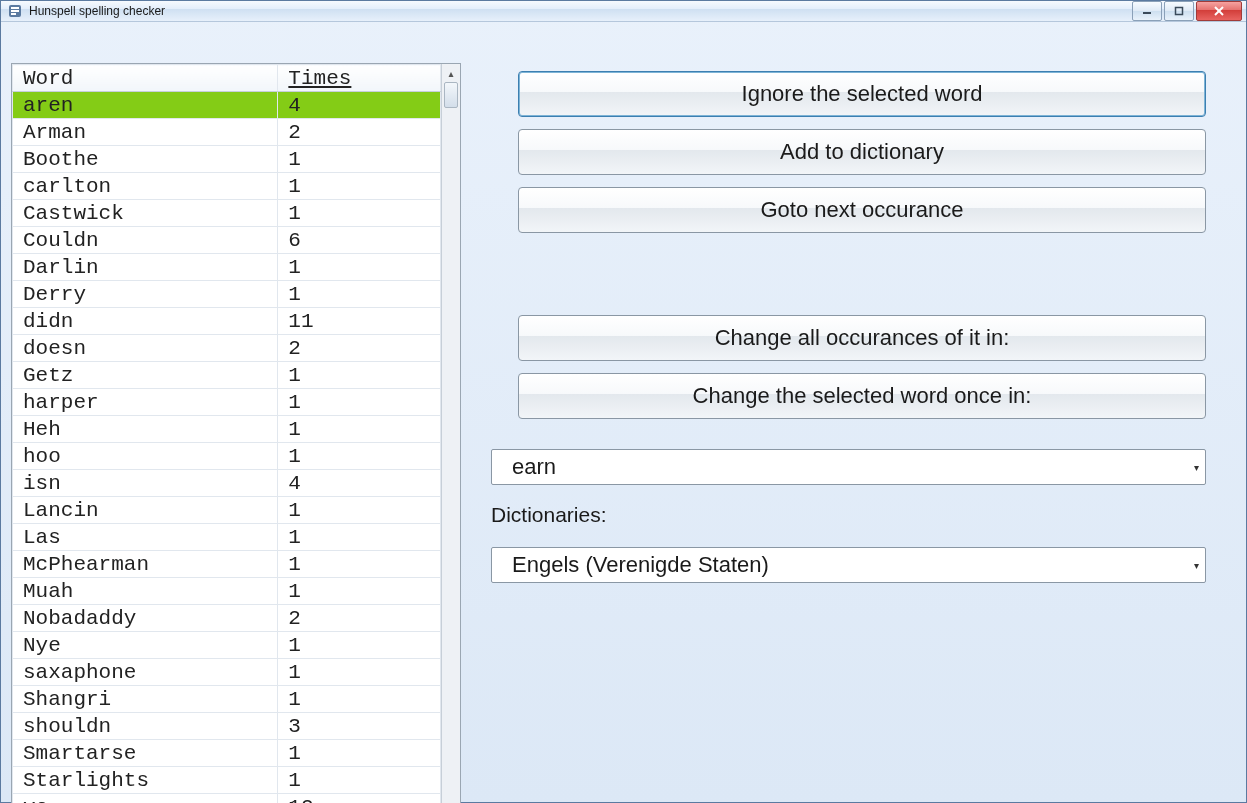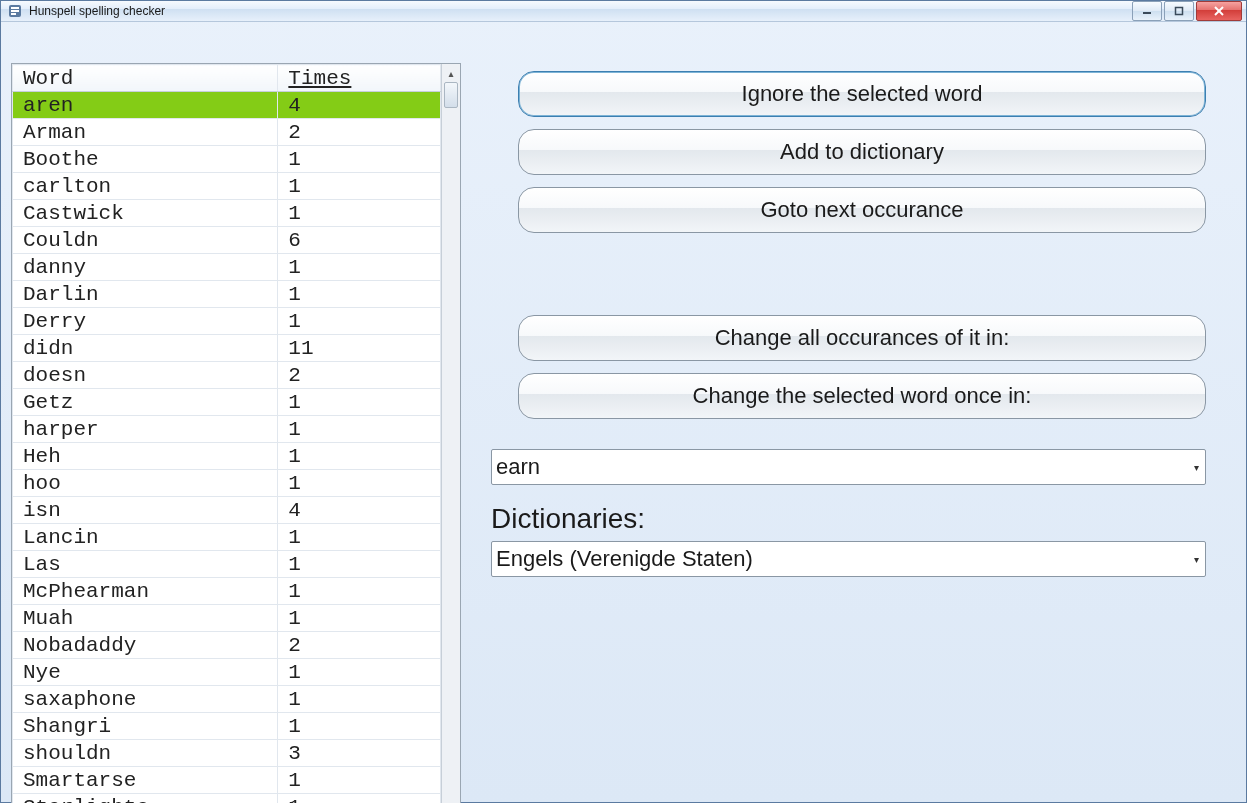--- a/index.html
+++ b/index.html
@@ -146,21 +146,21 @@
   .right-panel {
     flex: 1;
     padding-top: 8px;
     padding-right: 30px;
     display: flex;
     flex-direction: column;
   }
   .btn {
     height: 44px;
     border: 1px solid #8a97a4;
-    border-radius: 16px;
+    border-radius: 4px;
     background: linear-gradient(to bottom,#ffffff 0%, #f7f9fb 45%, #e3e8ed 46%, #f2f5f8 100%);
     font-size: 22px;
     color: #1a1a1a;
     display: flex;
     align-items: center;
     justify-content: center;
     margin-bottom: 12px;
     cursor: pointer;
     margin-left: 27px;
   }
@@ -170,38 +170,38 @@
   }
   .gap-large { height: 70px; }
   .gap-med { height: 18px; }
   .combo {
     height: 34px;
     border: 1px solid #8a97a4;
     border-radius: 2px;
     background: #fff;
     display: flex;
     align-items: center;
-    padding: 0 4px;
+    padding: 0 20px;
     font-size: 22px;
     color: #1a1a1a;
     cursor: pointer;
     position: relative;
   }
   .combo .caret {
     position: absolute;
     right: 6px;
     top: 50%;
     transform: translateY(-50%);
     font-size: 10px;
     color: #333;
   }
   .section-label {
-    font-size: 28px;
+    font-size: 21px;
     color: #1a1a1a;
-    margin: 18px 0 6px 0;
+    margin: 18px 0 20px 0;
   }
 </style>
 </head>
 <body>
 
 <div class="window">
   <div class="titlebar">
     <span class="app-icon">
       <svg width="14" height="14" viewBox="0 0 14 14">
           <rect x="1" y="1" width="12" height="12" fill="#5b7aa0" rx="2"></rect>
@@ -260,24 +260,20 @@
               </tr>
               <tr>
                 <td>Castwick</td>
                 <td>1</td>
               </tr>
               <tr>
                 <td>Couldn</td>
                 <td>6</td>
               </tr>
               <tr>
-                <td>danny</td>
-                <td>1</td>
-              </tr>
-              <tr>
                 <td>Darlin</td>
                 <td>1</td>
               </tr>
               <tr>
                 <td>Derry</td>
                 <td>1</td>
               </tr>
               <tr>
                 <td>didn</td>
                 <td>11</td>

